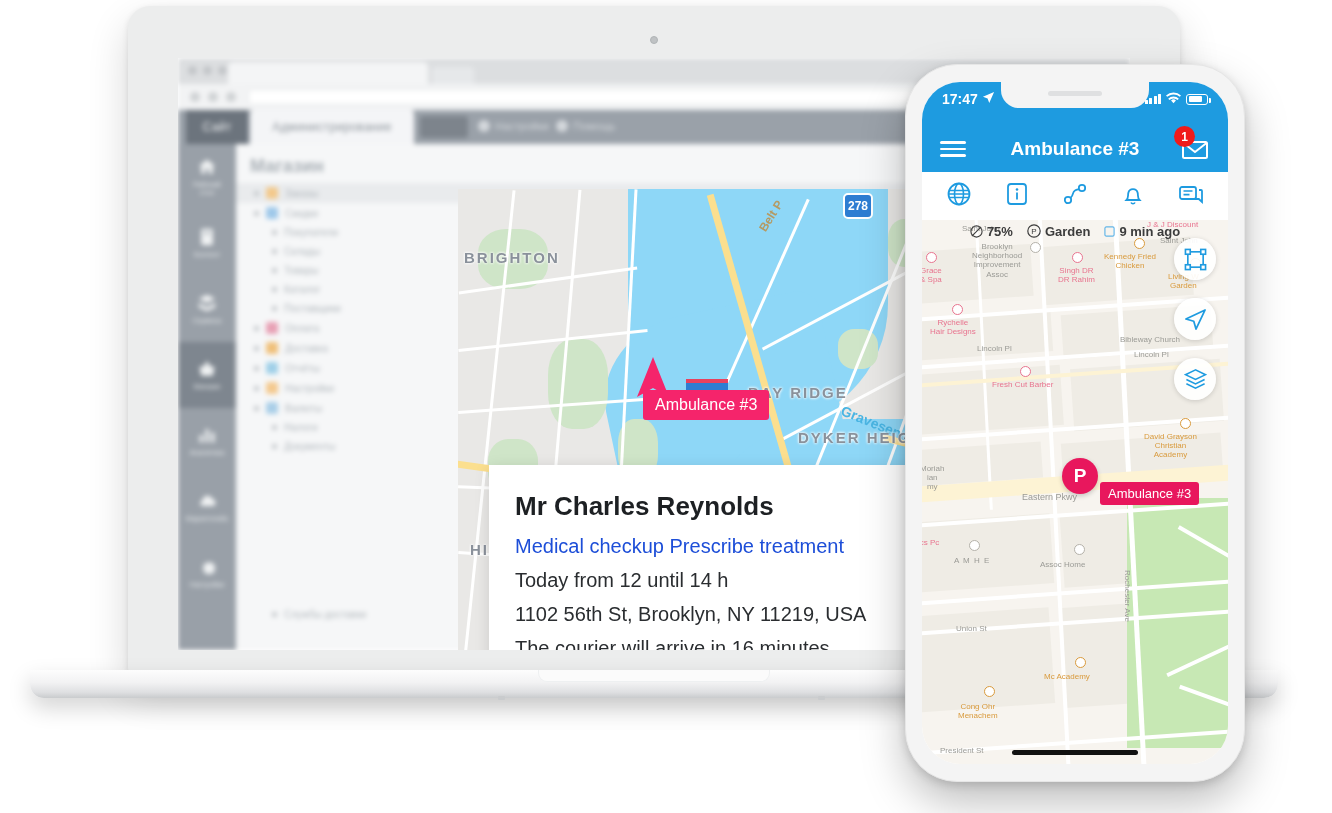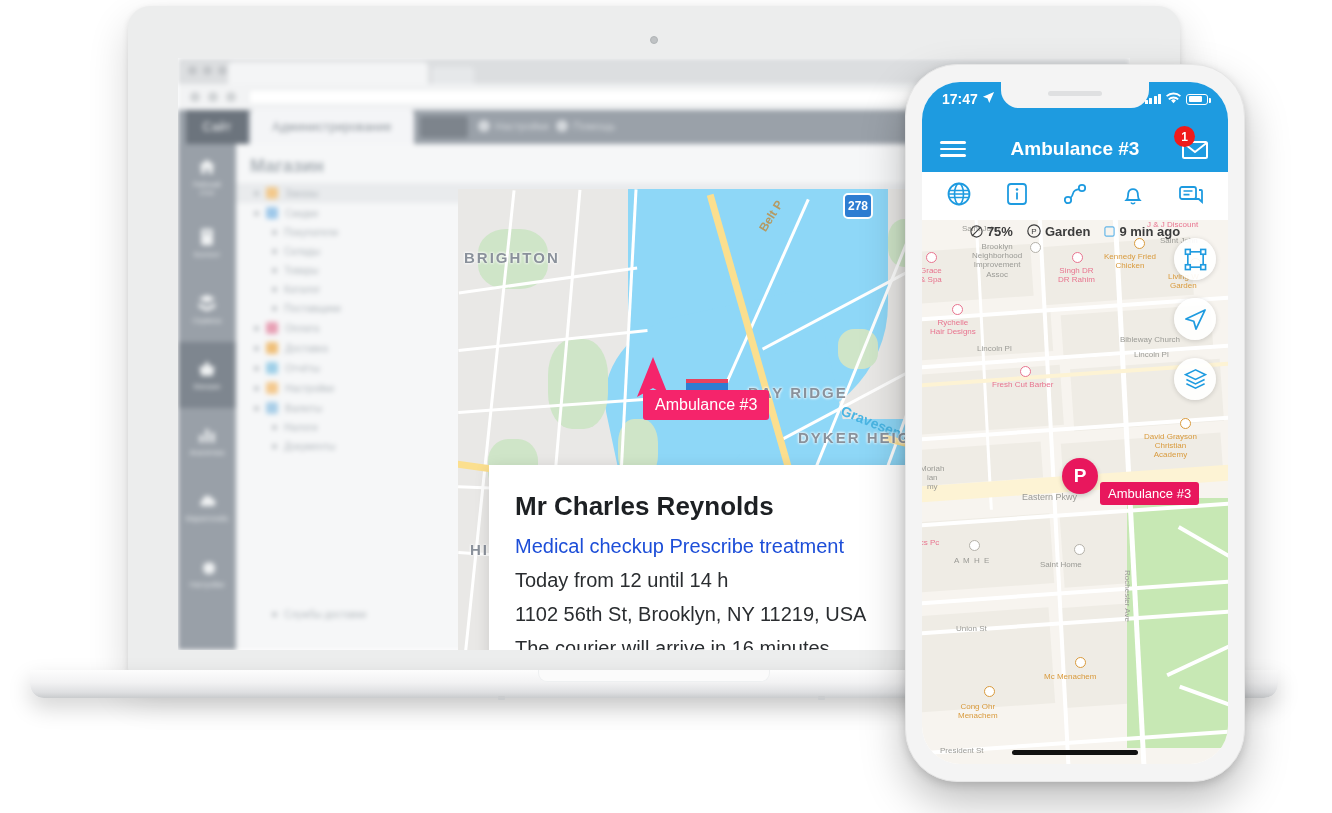--- a/index.html
+++ b/index.html
@@ -643,23 +643,23 @@
             <div class="pm-poi" style="left:8px;top:98px">Rychelle<br>Hair Designs</div>
             <div class="pm-label" style="left:198px;top:115px">Bibleway Church</div>
             <div class="pm-dot" style="left:98px;top:146px"></div>
             <div class="pm-poi" style="left:70px;top:160px">Fresh Cut Barber</div>
             <div class="pm-dot orange" style="left:258px;top:198px"></div>
             <div class="pm-poi orange" style="left:222px;top:212px">David Grayson<br>Christian<br>Academy</div>
             <div class="pm-poi" style="left:-4px;top:318px">ics Pc</div>
             <div class="pm-dot grey" style="left:47px;top:320px"></div>
             <div class="pm-label" style="left:32px;top:336px;letter-spacing:1px">A M H E</div>
             <div class="pm-dot grey" style="left:152px;top:324px"></div>
-            <div class="pm-label" style="left:118px;top:340px">Saint Home</div>
+            <div class="pm-label" style="left:118px;top:340px">Assoc Home</div>
             <div class="pm-dot orange" style="left:153px;top:437px"></div>
-            <div class="pm-poi orange" style="left:122px;top:452px">Mc Menachem</div>
+            <div class="pm-poi orange" style="left:122px;top:452px">Mc Academy</div>
             <div class="pm-dot orange" style="left:62px;top:466px"></div>
             <div class="pm-poi orange" style="left:36px;top:482px">Cong Ohr<br>Menachem</div>
 
             <div class="pm-ctrl" style="top:18px">
               <svg viewBox="0 0 24 24">
                   <rect x="4" y="4" width="16" height="16" fill="none" stroke="#1e9be0" stroke-width="1.7"></rect>
                   <rect x="1.5" y="1.5" width="5" height="5" fill="#fff" stroke="#1e9be0" stroke-width="1.7"></rect>
                   <rect x="17.5" y="1.5" width="5" height="5" fill="#fff" stroke="#1e9be0" stroke-width="1.7"></rect>
                   <rect x="1.5" y="17.5" width="5" height="5" fill="#fff" stroke="#1e9be0" stroke-width="1.7"></rect>
                   <rect x="17.5" y="17.5" width="5" height="5" fill="#fff" stroke="#1e9be0" stroke-width="1.7"></rect>

